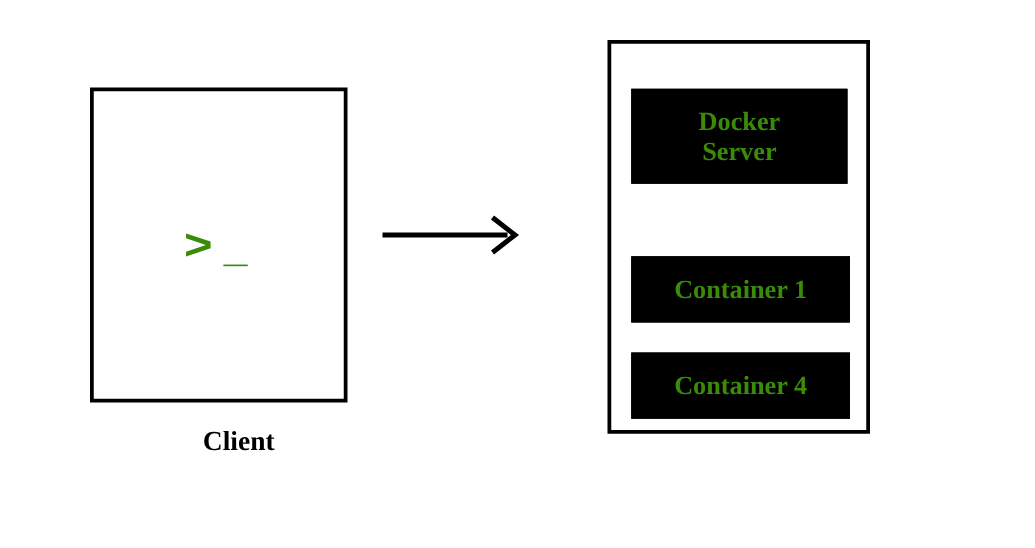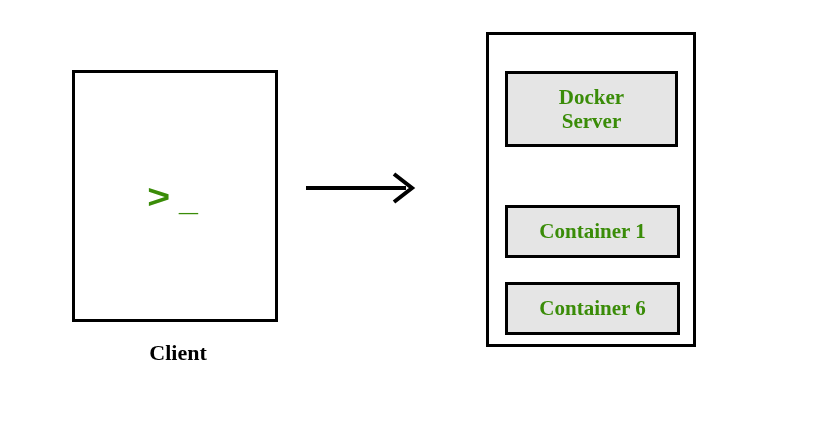--- a/index.html
+++ b/index.html
@@ -52,21 +52,21 @@
   }
   #client-prompt .cursor {
     display: inline-block;
     margin-left: 7px;
     position: relative;
     top: 2px;
   }
 
   #client-caption {
     position: absolute;
-    left: 75px;
+    left: 88px;
     top: 340px;
     width: 206px;
     text-align: center;
     color: #000000;
     font-size: 22px;
     font-weight: 700;
     font-family: "Liberation Serif", "DejaVu Serif", serif;
   }
 
   
@@ -86,21 +86,21 @@
     width: 210px;
     height: 315px;
     box-sizing: border-box;
     border: 3px solid #000000;
     background: #ffffff;
   }
   .inner-box {
     position: absolute;
     box-sizing: border-box;
     border: 3px solid #000000;
-    background: #e5e5e5;
+    background: #000000;
     display: flex;
     align-items: center;
     justify-content: center;
     text-align: center;
     color: #3a8c08;
     font-family: "Liberation Serif", "DejaVu Serif", serif;
     font-weight: 700;
     line-height: 1.15;
   }
   #daemon-box {
@@ -163,18 +163,18 @@
         <span>Docker</span><br>
         <span>Server</span>
       </span>
     </div>
 
     <div class="inner-box" id="container1-box">
       <span>Container 1</span>
     </div>
 
     <div class="inner-box" id="container2-box">
-      <span>Container 6</span>
+      <span>Container 4</span>
     </div>
 
   </div>
 
 </div>
 
 </body></html>

